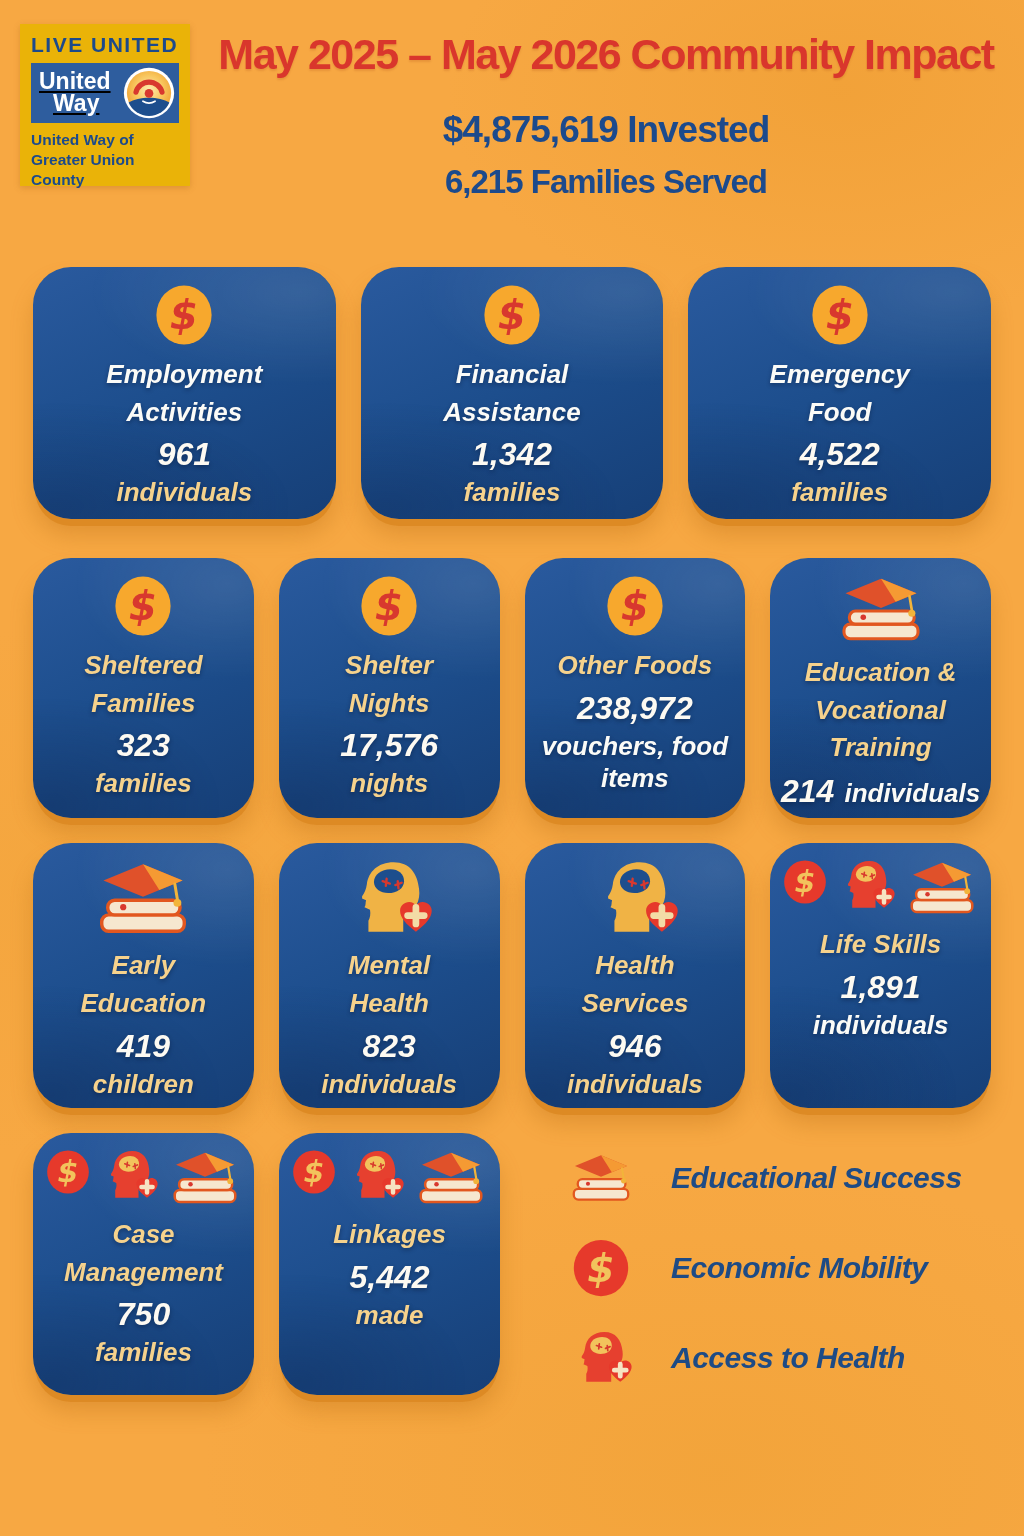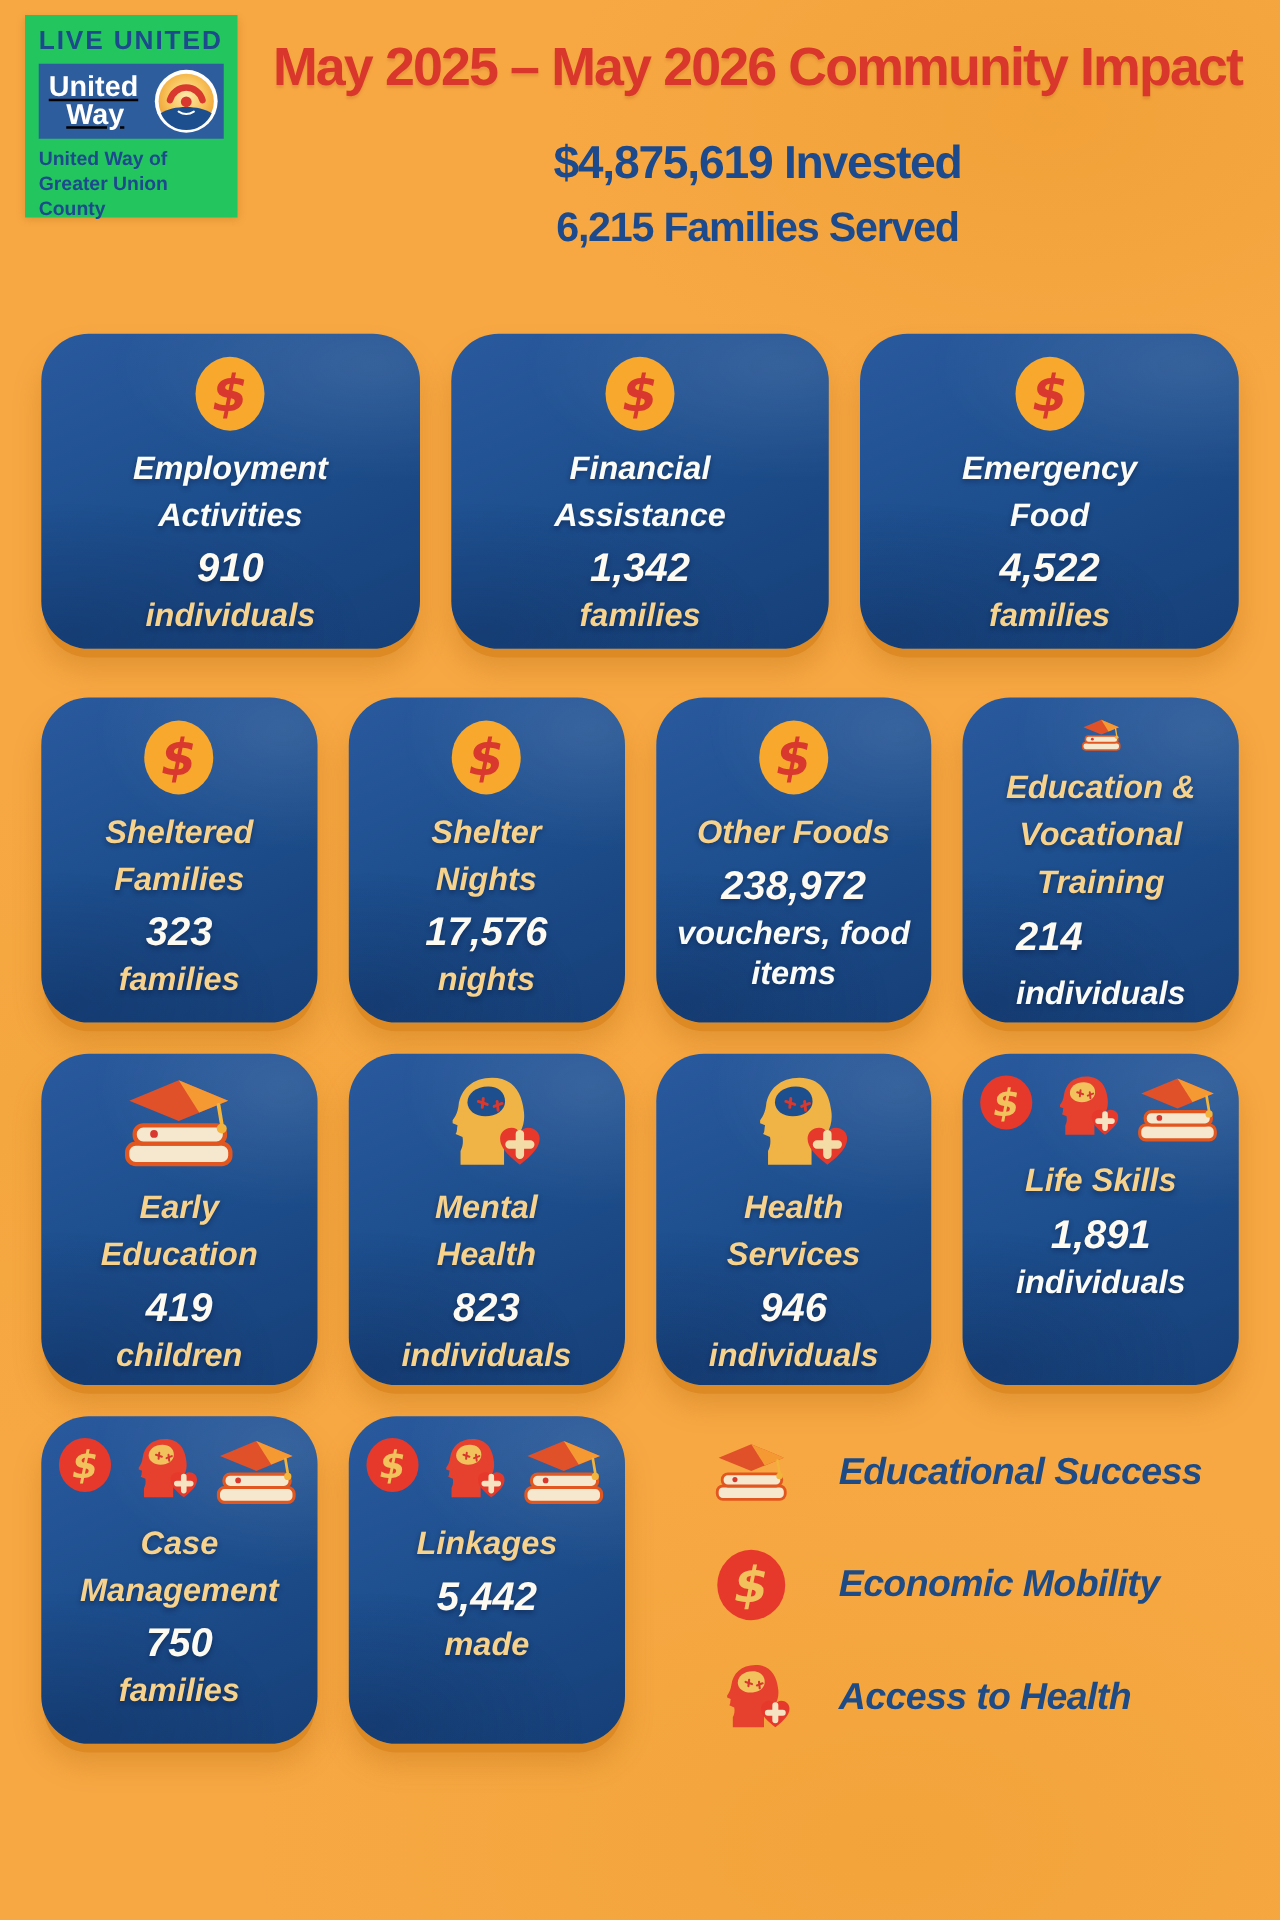--- a/index.html
+++ b/index.html
@@ -13,22 +13,22 @@
   body::after{
     content:"";position:absolute;inset:0;pointer-events:none;
     background:
       radial-gradient(55% 22% at 82% 6%, rgba(235,154,44,.45), transparent 70%),
       radial-gradient(60% 25% at 10% 58%, rgba(238,162,52,.35), transparent 70%),
       radial-gradient(70% 28% at 70% 96%, rgba(236,158,46,.40), transparent 72%);
   }
 
   
   .logo-box{
-    position:absolute;left:20px;top:12px;width:170px;height:162px;
-    background:#22c55e;box-sizing:border-box;padding:9px 11px;z-index:3;
+    position:absolute;left:20px;top:24px;width:170px;height:162px;
+    background:#eab308;box-sizing:border-box;padding:9px 11px;z-index:3;
     box-shadow:0 2px 6px rgba(150,85,10,.25);
   }
   .live-united{
     color:#1c4a8c;font-size:21px;font-weight:bold;letter-spacing:1.5px;
     white-space:nowrap;
   }
   .uw-brand{
     margin-top:6px;height:60px;background:#2e5d9e;display:flex;
     align-items:center;justify-content:space-between;padding:2px 4px 2px 8px;
     box-sizing:border-box;
@@ -91,21 +91,21 @@
   .card-value{
     font-size:32px;font-weight:bold;color:#fdfaf2;margin-top:5px;
     text-shadow:0 2px 4px rgba(8,25,55,.45);
   }
   .card-unit{
     font-size:26px;font-weight:bold;margin-top:3px;white-space:pre-line;line-height:1.25;
     text-shadow:0 2px 4px rgba(8,25,55,.45);
   }
   .u-gold{color:#f6d28c;}
   .u-white{color:#fbfbf7;}
-  .vu-line{display:flex;gap:10px;align-items:baseline;justify-content:center;margin-top:6px;flex-direction:column;}
+  .vu-line{display:flex;gap:10px;align-items:baseline;justify-content:center;margin-top:6px;}
   .vu-line .card-value,.vu-line .card-unit{margin-top:0;}
 
   .icon-single{margin-top:2px;}
   .icon-row{display:flex;align-items:flex-start;gap:6px;margin-top:2px;}
 
   
   .legend{flex:1;display:flex;flex-direction:column;padding:6px 0 0 42px;gap:12px;box-sizing:border-box;}
   .legend-row{display:flex;align-items:center;gap:36px;height:78px;}
   .legend-icon{width:68px;display:flex;justify-content:center;align-items:center;}
   .legend-label{
@@ -221,21 +221,21 @@
 
 <div class="grid">
 
   <div class="row r1">
     <div class="card">
       <svg class="icon-single" width="62" height="64">
           <use href="#sym-dollar-orange"></use>
         </svg>
       <div class="card-title t-white">Employment
 Activities</div>
-      <div class="card-value">910</div>
+      <div class="card-value">961</div>
       <div class="card-unit u-gold">individuals</div>
     </div>
     <div class="card">
       <svg class="icon-single" width="62" height="64">
           <use href="#sym-dollar-orange"></use>
         </svg>
       <div class="card-title t-white">Financial
 Assistance</div>
       <div class="card-value">1,342</div>
       <div class="card-unit u-gold">families</div>

